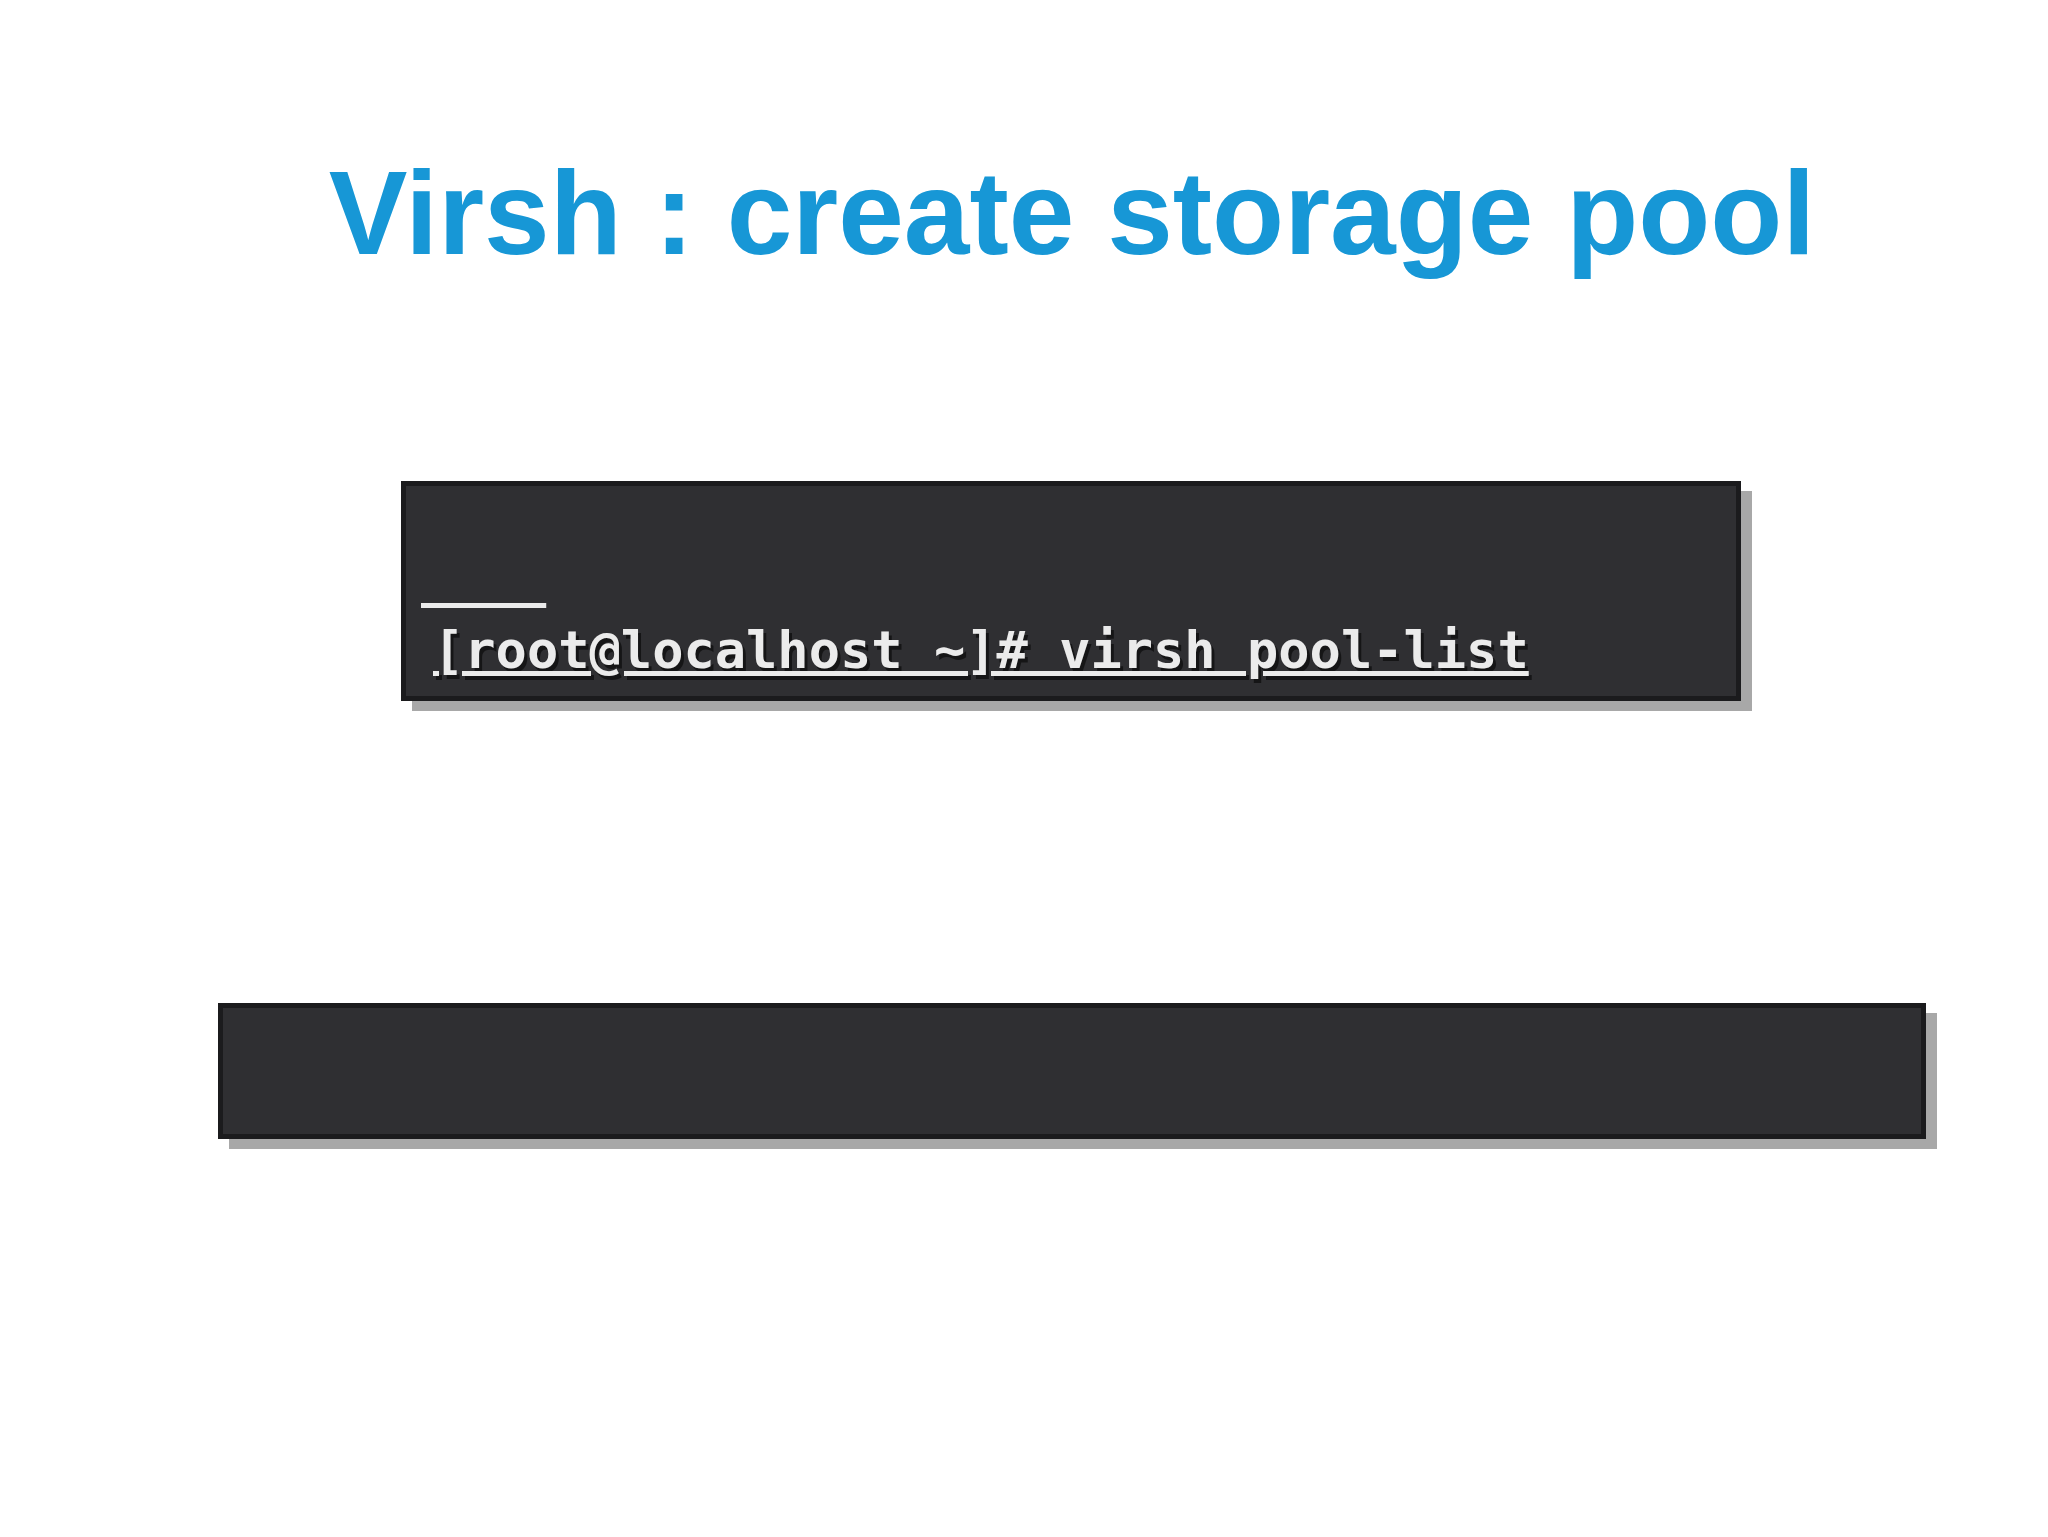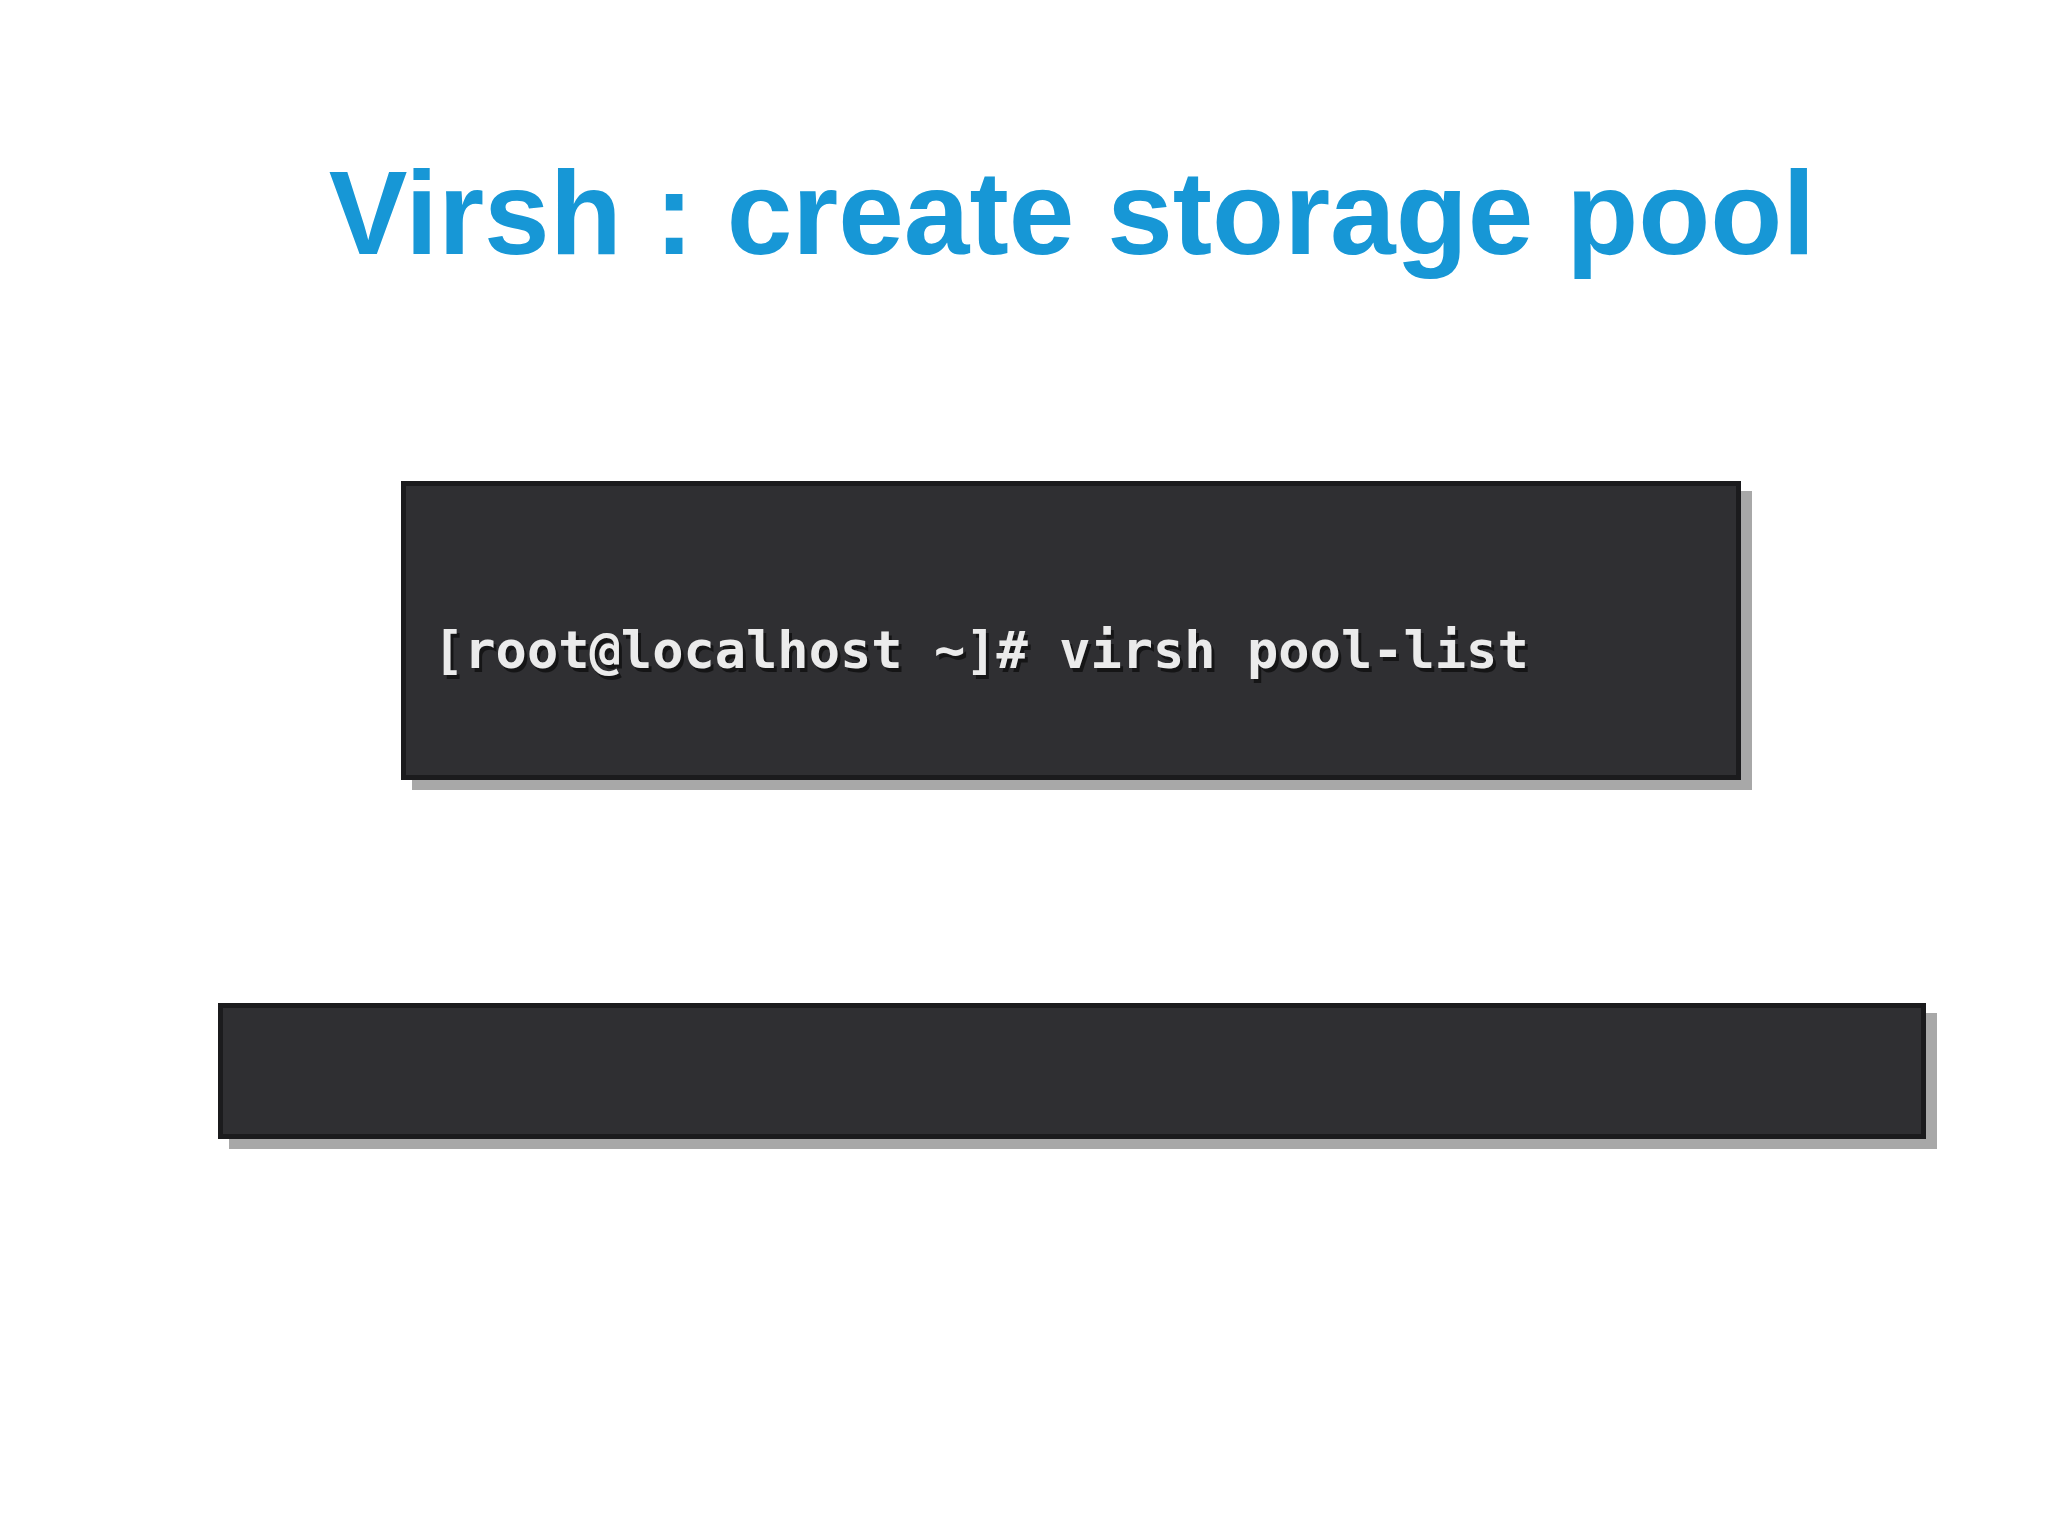--- a/index.html
+++ b/index.html
@@ -44,24 +44,25 @@
     overflow: hidden;
   }
   .terminal .term-line {
     white-space: pre;
     text-shadow: 3px 4px 0 rgba(0,0,0,0.55);
   }
   #terminal-pool-list {
     left: 353px;
     top: 433px;
     width: 1340px;
-    height: 299px;
+    height: 220px;
     font-size: 52px;
     line-height: 56px;
     padding: 12px 16px 0 15px;
+    text-decoration: underline;
   }
   #terminal-pool-autostart {
     left: 170px;
     top: 955px;
     width: 1708px;
     height: 136px;
     font-size: 50px;
     line-height: 55px;
     padding: 8px 0 0 18px;
   }

